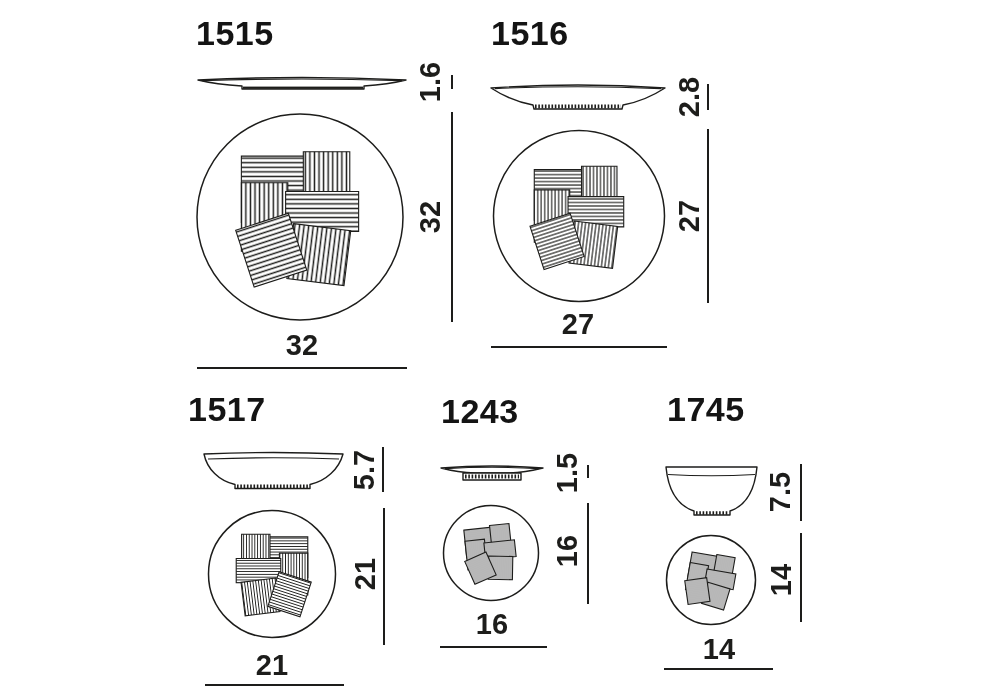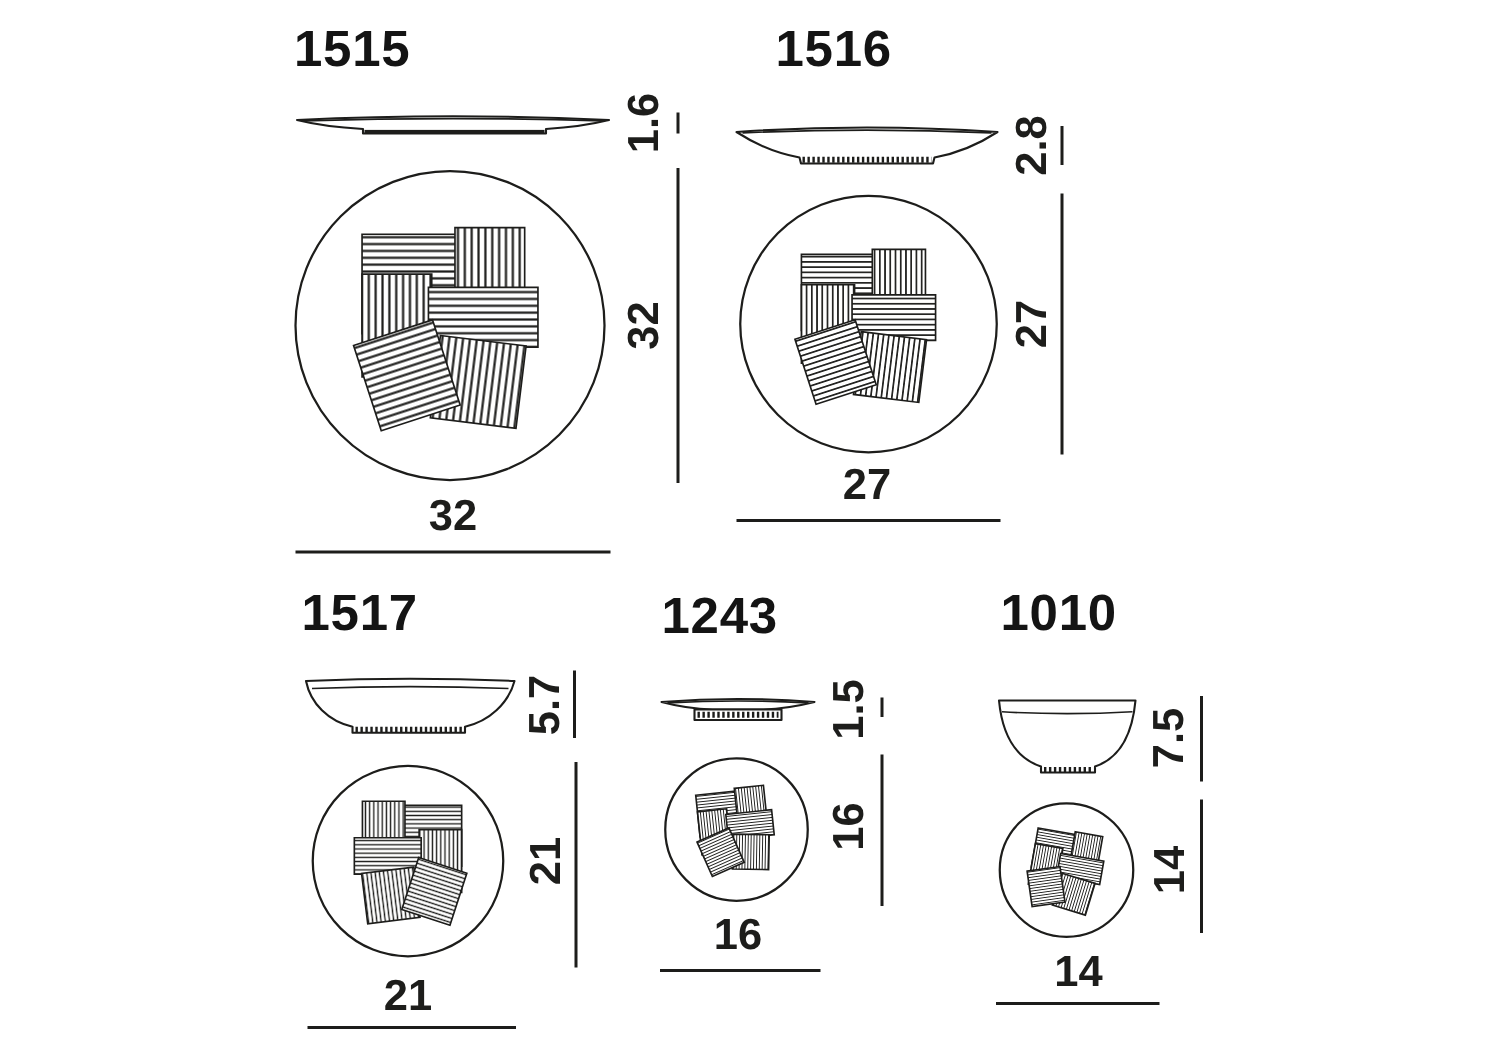--- a/index.html
+++ b/index.html
@@ -68,21 +68,21 @@
         <use href="#weave"></use>
       </g>
     </svg>
     <div class="vnum" style="left:430px;top:217px;">32</div>
     <div class="vline" style="left:451px;top:112px;height:210px;"></div>
     <div class="hnum" style="left:302px;top:345px;">32</div>
     <div class="hline" style="left:197px;top:367px;width:210px;"></div>
   </section>
 
   <section>
-    <div class="title" style="left:517px;top:16px;">1516</div>
+    <div class="title" style="left:491px;top:16px;">1516</div>
 
     <svg class="draw" style="left:489px;top:79px;" width="178" height="34" viewBox="0 0 178 34">
       <path class="body" d="M2,9 Q89,3 176,9 Q156,22 134,26 L133,30 H45 L44,26 Q22,22 2,9 Z"></path>
       <path class="thin" d="M6,9.6 Q89,5.8 172,9.6"></path>
       <path class="hatch" d="M46,27.5 H132" stroke-width="4"></path>
     </svg>
     <div class="vnum" style="left:689px;top:97px;">2.8</div>
     <div class="vline" style="left:707px;top:84px;height:26px;"></div>
 
     <svg class="draw" style="left:492px;top:129px;" width="174" height="174" viewBox="0 0 174 174">
@@ -91,21 +91,21 @@
         <use href="#weave"></use>
       </g>
     </svg>
     <div class="vnum" style="left:689px;top:216px;">27</div>
     <div class="vline" style="left:707px;top:129px;height:174px;"></div>
     <div class="hnum" style="left:578px;top:324px;">27</div>
     <div class="hline" style="left:491px;top:346px;width:176px;"></div>
   </section>
 
   <section>
-    <div class="title" style="left:201px;top:392px;">1517</div>
+    <div class="title" style="left:188px;top:392px;">1517</div>
 
     <svg class="draw" style="left:202px;top:447px;" width="143" height="46" viewBox="0 0 143 46">
       <path class="body" d="M2,7 Q71.5,4 141,7 C137,22 124,34 108,37.5 L108,41.5 H33 L33,37.5 C17,34 5,22 2,7 Z"></path>
       <path class="thin" d="M6,12 Q71.5,9.5 137,12"></path>
       <path class="hatch" d="M35,39.5 H106" stroke-width="4"></path>
     </svg>
     <div class="vnum" style="left:364px;top:470px;">5.7</div>
     <div class="vline" style="left:382px;top:447px;height:45px;"></div>
 
     <svg class="draw" style="left:207px;top:509px;" width="130" height="130" viewBox="0 0 130 130">
@@ -138,21 +138,21 @@
         <use href="#weave"></use>
       </g>
     </svg>
     <div class="vnum" style="left:567px;top:551px;">16</div>
     <div class="vline" style="left:587px;top:503px;height:101px;"></div>
     <div class="hnum" style="left:492px;top:624px;">16</div>
     <div class="hline" style="left:440px;top:646px;width:107px;"></div>
   </section>
 
   <section>
-    <div class="title" style="left:667px;top:392px;">1010</div>
+    <div class="title" style="left:667px;top:392px;">1745</div>
 
     <svg class="draw" style="left:664px;top:462px;" width="95" height="58" viewBox="0 0 95 58">
       <path class="body" d="M2,5 L93,5 C91,26 84,43 66,49 L66,53 H30 L30,49 C12,43 4,26 2,5 Z"></path>
       <path class="thin" d="M4,12.5 Q47.5,15 91,12.5"></path>
       <path class="hatch" d="M32,51 H64" stroke-width="3.5"></path>
     </svg>
     <div class="vnum" style="left:780px;top:492px;">7.5</div>
     <div class="vline" style="left:800px;top:464px;height:57px;"></div>
 
     <svg class="draw" style="left:665px;top:534px;" width="92" height="92" viewBox="0 0 92 92">

